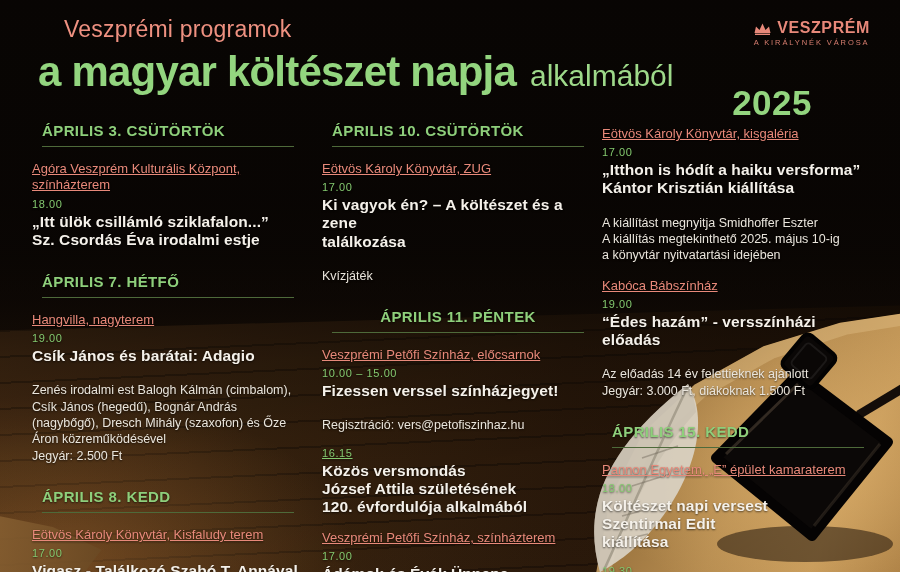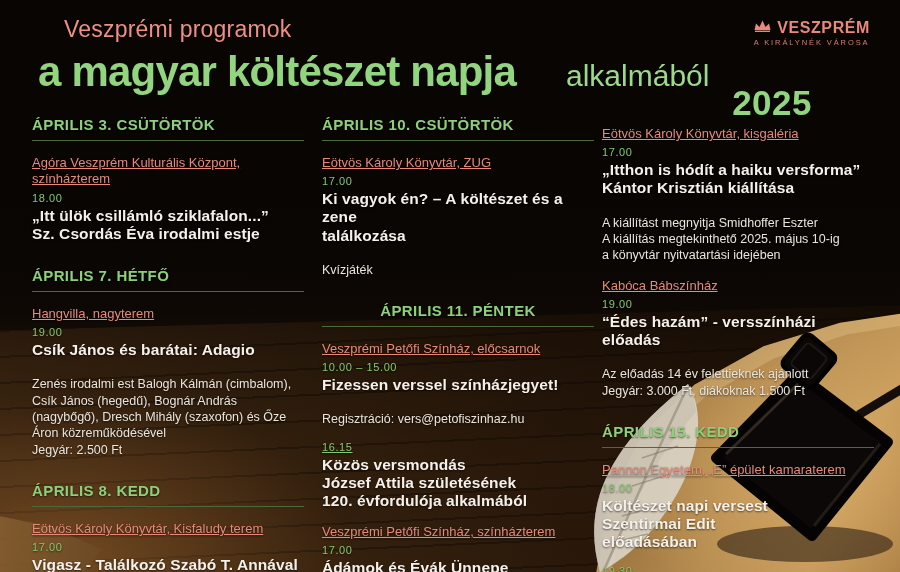--- a/index.html
+++ b/index.html
@@ -33,35 +33,35 @@
     clip-path:polygon(0 28%,40% 42%,72% 68%,58% 100%,0 100%);
     background:linear-gradient(100deg,#8a6233,#5e401e);opacity:.85;}
   .feather{position:absolute;left:538px;top:358px;width:224px;height:216px;z-index:4;}
   .inkbottle{position:absolute;left:700px;top:328px;width:210px;height:246px;z-index:5;}
 
   
   .kicker{position:absolute;left:64px;top:16px;z-index:10;
     font-size:23px;color:#ef9181;letter-spacing:.2px;}
   .title-row{position:absolute;left:38px;top:48px;z-index:10;display:flex;align-items:baseline;gap:14px;white-space:nowrap;}
   .title-main{font-size:42px;font-weight:700;color:#93d57f;letter-spacing:-.8px;}
-  .title-suffix{font-size:30px;font-weight:400;color:#9ed98a;margin-left:36px;}
+  .title-suffix{font-size:30px;font-weight:400;color:#9ed98a;}
   .year{position:absolute;top:83px;right:88px;z-index:10;font-size:35px;font-weight:700;color:#93d57f;letter-spacing:.5px;}
   .logo{position:absolute;top:19px;right:30px;z-index:10;color:#e8897a;text-align:center;}
-  .logo-top{display:flex;align-items:flex-start;gap:5px;justify-content:center;}
+  .logo-top{display:flex;align-items:center;gap:5px;justify-content:center;}
   .logo-name{font-size:16px;font-weight:700;letter-spacing:.6px;}
   .logo-tagline{font-size:7.5px;letter-spacing:1.9px;margin-top:1px;color:#d97f70;}
 
   
   .col{position:absolute;top:112px;width:272px;z-index:10;text-shadow:0 1px 2px rgba(0,0,0,.6);}
   #col1{left:32px;} #col2{left:322px;} #col3{left:602px;}
   .section{margin-top:24px;}
   .section:first-child{margin-top:4px;}
   .section.no-day:first-child{margin-top:8px;}
   .day{color:#8ecf7b;font-size:15px;font-weight:700;letter-spacing:.4px;
-    border-bottom:1.5px solid #4e6a3a;padding-bottom:7px;margin:0;}
+    border-bottom:1.5px solid #4e6a3a;padding-bottom:7px;margin:10px;}
   .event .venue{color:#e8897a;font-size:13px;margin-top:14px;line-height:1.25;text-decoration:underline;}
   .event .time{color:#84c96f;font-size:11px;margin-top:4px;letter-spacing:.6px;}
   .event > .time:first-child{margin-top:13px;text-decoration:underline;}
   .event .title{color:#f5f1ea;font-size:15.5px;font-weight:700;line-height:1.17;margin-top:3px;letter-spacing:.1px;}
   .event .desc{color:#eae5dc;font-size:12.5px;line-height:1.31;margin-top:17px;}
 </style>
 </head>
 <body>
 
 <div class="bg-base"></div>
@@ -219,21 +219,21 @@
       </div>
     </div>
     <div class="section">
       <h2 class="day" style="font-size: 15px;">ÁPRILIS 15. KEDD</h2>
       <div class="event">
         <div class="venue">Pannon Egyetem, „E” épület kamaraterem</div>
         <div class="time">18.00</div>
         <div class="title">
           <div>Költészet napi versest</div>
           <div>Szentirmai Edit</div>
-          <div>előadásában</div>
+          <div>kiállítása</div>
         </div>
       </div>
       <div class="event">
         <div class="time">19.30</div>
         <div class="title">
           <div>Kiss György</div>
         </div>
       </div>
     </div>
   </div>

